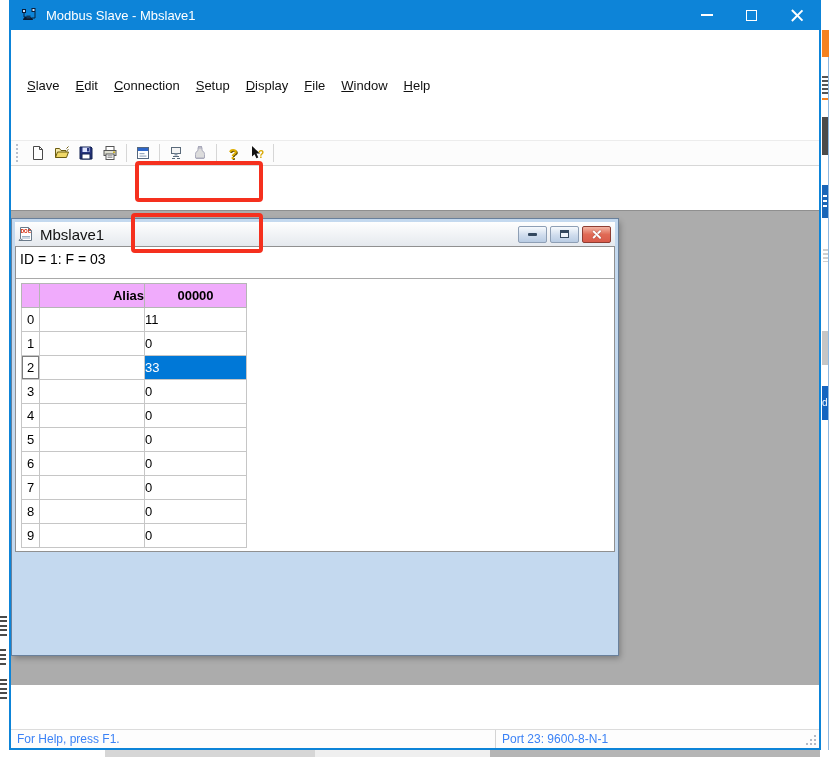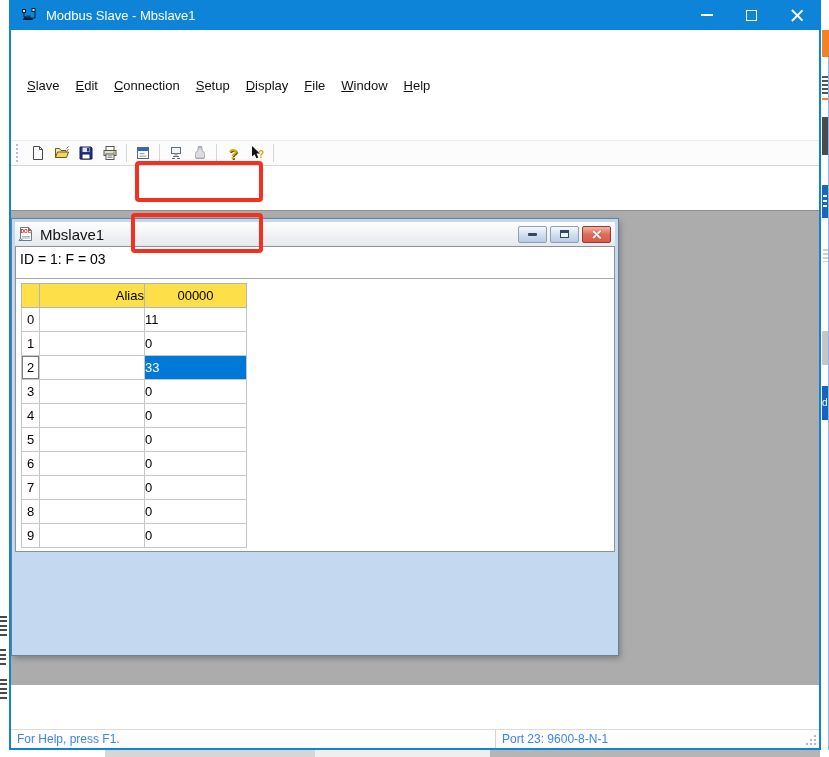--- a/index.html
+++ b/index.html
@@ -70,21 +70,21 @@
   .child-content{height:306px;box-sizing:border-box;background:#fff;
     border:1px solid #909090;position:relative;}
   .id-line{position:absolute;left:4px;top:4px;font-size:14px;color:#000;}
   .hsep{position:absolute;left:0;right:0;top:31px;height:1px;background:#a9a9a9;}
 
   
   table.grid{position:absolute;left:5px;top:36px;border-collapse:collapse;
     font-size:13px;color:#000;table-layout:fixed;}
   .grid th,.grid td{border:1px solid #c6c6c6;height:24px;padding:0;box-sizing:border-box;
     font-weight:normal;overflow:hidden;white-space:nowrap;}
-  .grid th{background:#fde047;border-color:#b5b5b5;}
+  .grid th{background:#f0abfc;border-color:#b5b5b5;font-weight:bold;}
   .c-rh{width:18px;text-align:center;}
   .c-alias{width:105px;text-align:right;padding-right:5px;}
   .c-val{width:102px;padding-right:5px;}
   td.selected{background:var(--selection,#0078d7);color:#fff;}
   td.focus{box-shadow:inset 0 0 0 1px #7d7d7d;}
 
   
   .statusbar{height:18px;flex:none;background:#fdfdfd;display:flex;align-items:center;
     font-size:12px;color:#3b82f6;position:relative;border-top:1px solid #dcdcdc;}
   .sb-left{width:484px;padding-left:6px;box-sizing:border-box;}

